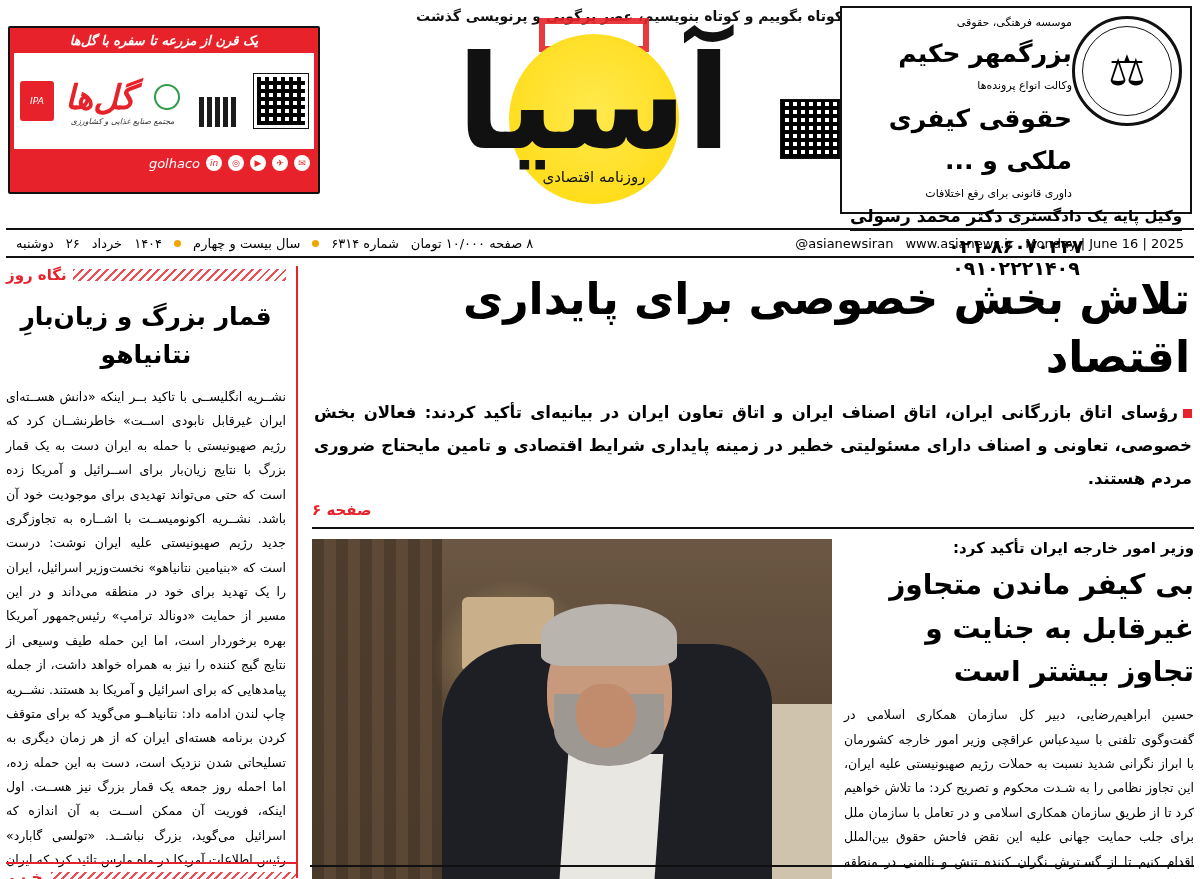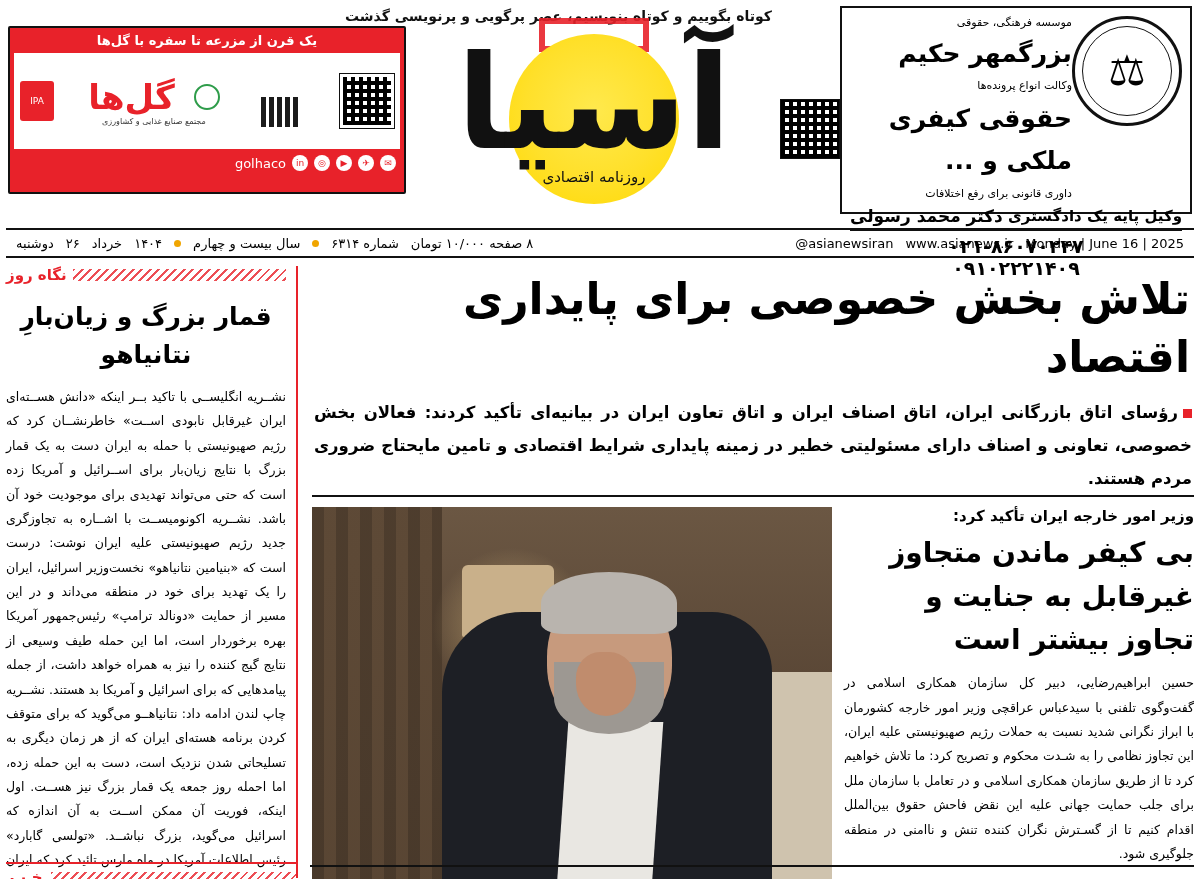--- a/index.html
+++ b/index.html
@@ -23,24 +23,25 @@
     width: 100%;
     position: relative;
   }
   
   .ad-box {
     border: 1px solid #111;
     position: absolute;
     overflow: hidden;
   }
   .ad-golha {
-    left: 8px; top: 26px; width: 398px; height: 168px;
+    left: 8px; top: 26px; width: 312px; height: 168px;
     background: #e8222a;
     border: 2px solid #111;
     border-radius: 2px;
+    font-style: italic;
   }
   .ad-golha .g-top {
     background: #e8222a; color: #fff; text-align: center;
     font-size: 13px; padding: 5px 4px 3px; font-weight: bold;
     letter-spacing: 0px;
   }
   .ad-golha .g-white {
     background: #fff; margin: 2px 4px; height: 96px; position: relative;
     display: flex; align-items: center; justify-content: space-between;
     padding: 0 6px;
@@ -84,21 +85,21 @@
   .g-bottom .soc {
     width: 16px; height: 16px; border-radius: 50%;
     background: #fff; color: #e8222a; font-size: 9px;
     display: flex; align-items: center; justify-content: center;
   }
 
   
   .center-title {
     position: absolute;
     left: 345px; right: 357px; top: 0; height: 266px;
-    text-align: left;
+    text-align: right;
   }
   .tagline {
     font-size: 14px; color: #111; padding-top: 8px; font-weight: bold;
   }
   .sun {
     position: absolute;
     left: 50%; transform: translateX(-50%);
     top: 34px;
     width: 170px; height: 170px; border-radius: 50%;
     background: radial-gradient(circle at 50% 45%, #ffe94d 0%, #ffe02a 55%, #ffd900 100%);
@@ -387,20 +388,21 @@
     </div>
   </div>
 
   <div class="content">
 
     <div class="col-main">
       <h1 class="main-title">تلاش بخش خصوصی برای پایداری اقتصاد</h1>
       <div class="main-lead">
         <span class="sq"></span><span>رؤسای اتاق بازرگانی ایران، اتاق اصناف ایران و اتاق تعاون ایران در بیانیه‌ای تأکید کردند: فعالان بخش خصوصی، تعاونی و اصناف دارای مسئولیتی خطیر در زمینه پایداری شرایط اقتصادی و تامین مایحتاج ضروری مردم هستند.</span>
       </div>
+      <div class="lead-page">صفحه ۶</div>
 
       <div class="story">
         <div class="story-text">
           <div class="kicker">وزیر امور خارجه ایران تأکید کرد:</div>
           <div class="headline2">بی کیفر ماندن متجاوز غیرقابل به جنایت و تجاوز بیشتر است</div>
           <div class="body-text">
             <p>حسین ابراهیم‌رضایی، دبیر کل سازمان همکاری اسلامی در گفت‌وگوی تلفنی با سیدعباس عراقچی وزیر امور خارجه کشورمان با ابراز نگرانی شدید نسبت به حملات رژیم صهیونیستی علیه ایران، این تجاوز نظامی را به شـدت محکوم و تصریح کرد: ما تلاش خواهیم کرد تا از طریق سازمان همکاری اسلامی و در تعامل با سازمان ملل برای جلب حمایت جهانی علیه این نقض فاحش حقوق بین‌الملل اقدام کنیم تا از گسـترش نگران کننده تنش و ناامنی در منطقه جلوگیری شود.</p>
 
           </div>
 

